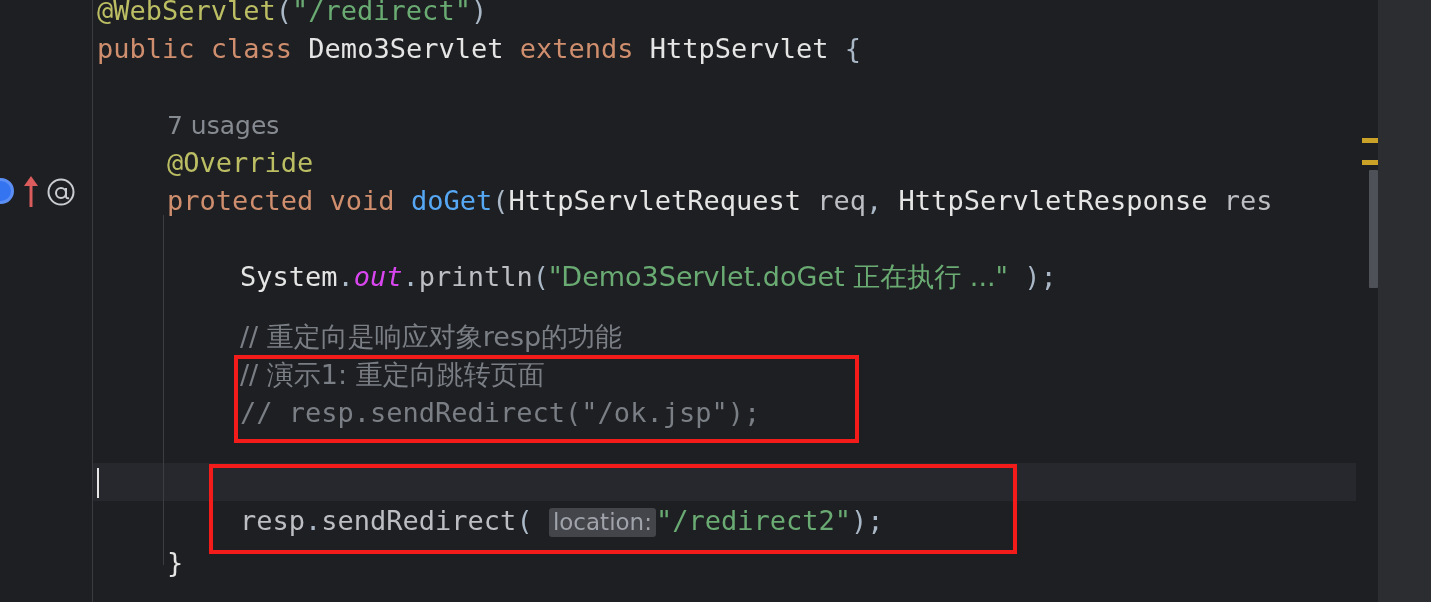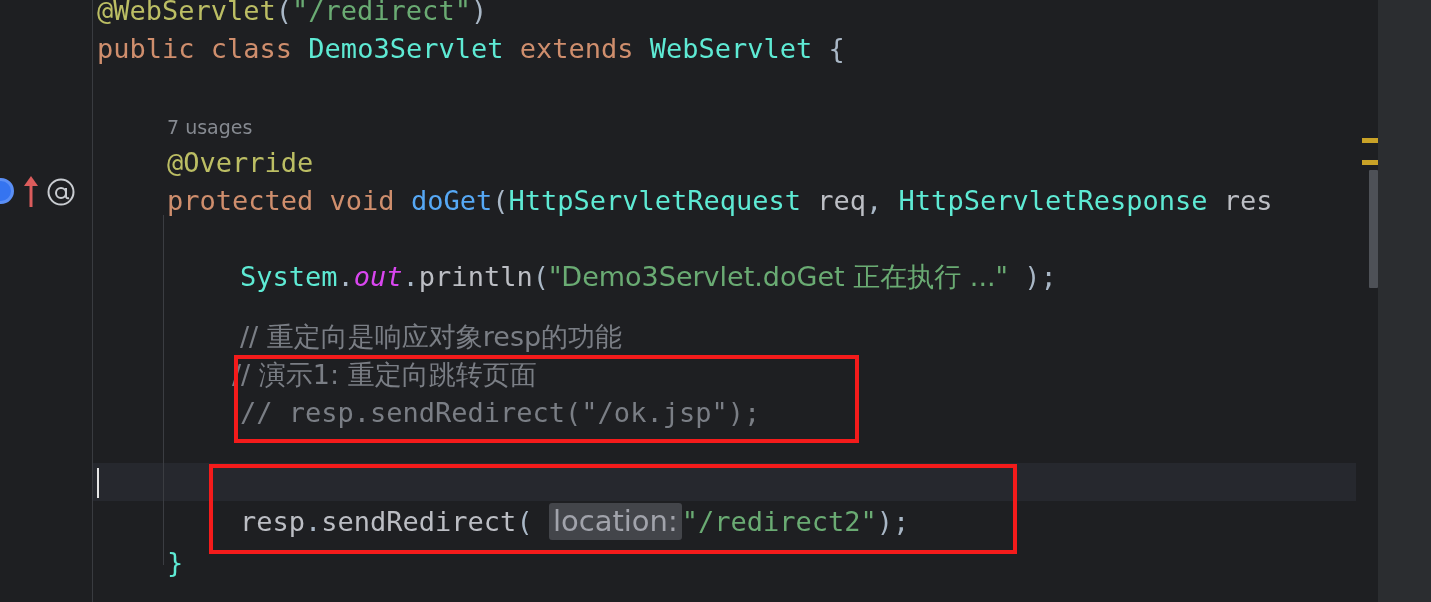--- a/index.html
+++ b/index.html
@@ -31,31 +31,31 @@
   .indent-guide{position:absolute;left:70px;top:215px;width:1px;height:350px;background:#3b3d42;}
 
   .line{position:absolute;left:0;white-space:pre;font-size:27px;line-height:38px;
         letter-spacing:0px;}
   .code{font-family:"DejaVu Sans Mono","Liberation Mono",monospace;}
 
   
   .kw      {color:#cf8e6d;}          
   .anno    {color:#bcbe64;}          
   .str     {color:#6aab73;}          
-  .cls     {color:#5eead4;}          
+  .cls     {color:#e5e5e5;}          
   .ident   {color:#bcbec4;}          
   .punc    {color:#a9b7c6;}          
   .method  {color:#56a8f5;}          
   .fieldst {color:#d946ef;font-style:italic;}   
   .comment {color:#7a7e85;}          
-  .usages  {color:#868a91;font-family:"DejaVu Sans","Liberation Sans",sans-serif;font-size:19px;}
+  .usages  {color:#868a91;font-family:"DejaVu Sans","Liberation Sans",sans-serif;font-size:25px;}
   .cjk     {font-family:"DejaVu Sans","Liberation Sans",sans-serif;}
 
   .hint{background:#43454a;color:#a1a3ab;border-radius:3px;padding:1px 4px 2px 4px;
-        font-size:29px;font-family:"DejaVu Sans","Liberation Sans",sans-serif;}
+        font-size:23px;font-family:"DejaVu Sans","Liberation Sans",sans-serif;}
 
   
   .redbox{position:absolute;border:4px solid #f41b1b;box-sizing:border-box;pointer-events:none;}
 
   
   .marker-bar{position:absolute;left:1356px;top:0;width:22px;height:602px;background:#1e1f22;}
   .warn-mark{position:absolute;left:1362px;width:18px;height:5px;background:#c9a227;}
   .scroll-thumb{position:absolute;left:1369px;top:170px;width:9px;height:118px;background:#4e5157;border-radius:1px;}
   .editor-edge{position:absolute;left:1378px;top:0;width:2px;height:602px;background:#2b2d30;}
   .tool-strip{position:absolute;left:1380px;top:0;width:51px;height:602px;background:#2b2d30;}
@@ -82,33 +82,33 @@
   <div class="gutter-divider"></div>
 
   <div class="editor">
 
     <div class="current-line"></div>
     <div class="caret"></div>
     <div class="indent-guide"></div>
 
     <div class="line code" style="top:-8px;left:4px;"><span class="anno">@WebServlet</span><span class="punc">(</span><span class="str">"/redirect"</span><span class="punc">)</span></div>
 
-    <div class="line code" style="top:30px;left:4px;"><span class="kw">public</span> <span class="kw">class</span> <span class="cls">Demo3Servlet</span> <span class="kw">extends</span> <span class="cls">WebServlet</span> <span class="punc">{</span></div>
+    <div class="line code" style="top:30px;left:4px;"><span class="kw">public</span> <span class="kw">class</span> <span class="cls">Demo3Servlet</span> <span class="kw">extends</span> <span class="cls">HttpServlet</span> <span class="punc">{</span></div>
 
     <div class="line" style="top:106px;left:74px;"><span class="usages">7 usages</span></div>
 
     <div class="line code" style="top:182px;left:74px;"><span class="kw">protected</span> <span class="kw">void</span> <span class="method">doGet</span><span class="punc">(</span><span class="cls">HttpServletRequest</span> <span class="ident">req</span><span class="punc">,</span> <span class="cls">HttpServletResponse</span> <span class="ident">res</span></div>
 
     <div class="line code" style="top:144px;left:74px;"><span class="anno">@Override</span></div>
 
     <div class="line code" style="top:258px;left:147px;"><span class="cls">System</span><span class="punc">.</span><span class="fieldst">out</span><span class="punc">.</span><span class="ident">println</span><span class="punc">(</span><span class="str cjk">"Demo3Servlet.doGet 正在执行 ..."</span> <span class="punc">)</span><span class="punc">;</span></div>
 
     <div class="line code" style="top:318px;left:147px;"><span class="comment cjk">// 重定向是响应对象resp的功能</span></div>
 
-    <div class="line code" style="top:356px;left:139px;"><span class="comment cjk">// 演示1: 重定向跳转页面</span></div>
+    <div class="line code" style="top:356px;left:147px;"><span class="comment cjk">// 演示1: 重定向跳转页面</span></div>
 
     <div class="line code" style="top:394px;left:147px;"><span class="comment">// resp.sendRedirect("/ok.jsp");</span></div>
 
 
     <div class="line code" style="top:502px;left:147px;"><span class="ident">resp</span><span class="punc">.</span><span class="ident">sendRedirect</span><span class="punc">(</span> <span class="hint">location:</span><span class="str">"/redirect2"</span><span class="punc">)</span><span class="punc">;</span></div>
 
     <div class="line code" style="top:544px;left:74px;"><span class="cls">}</span></div>
 
   </div>
 

